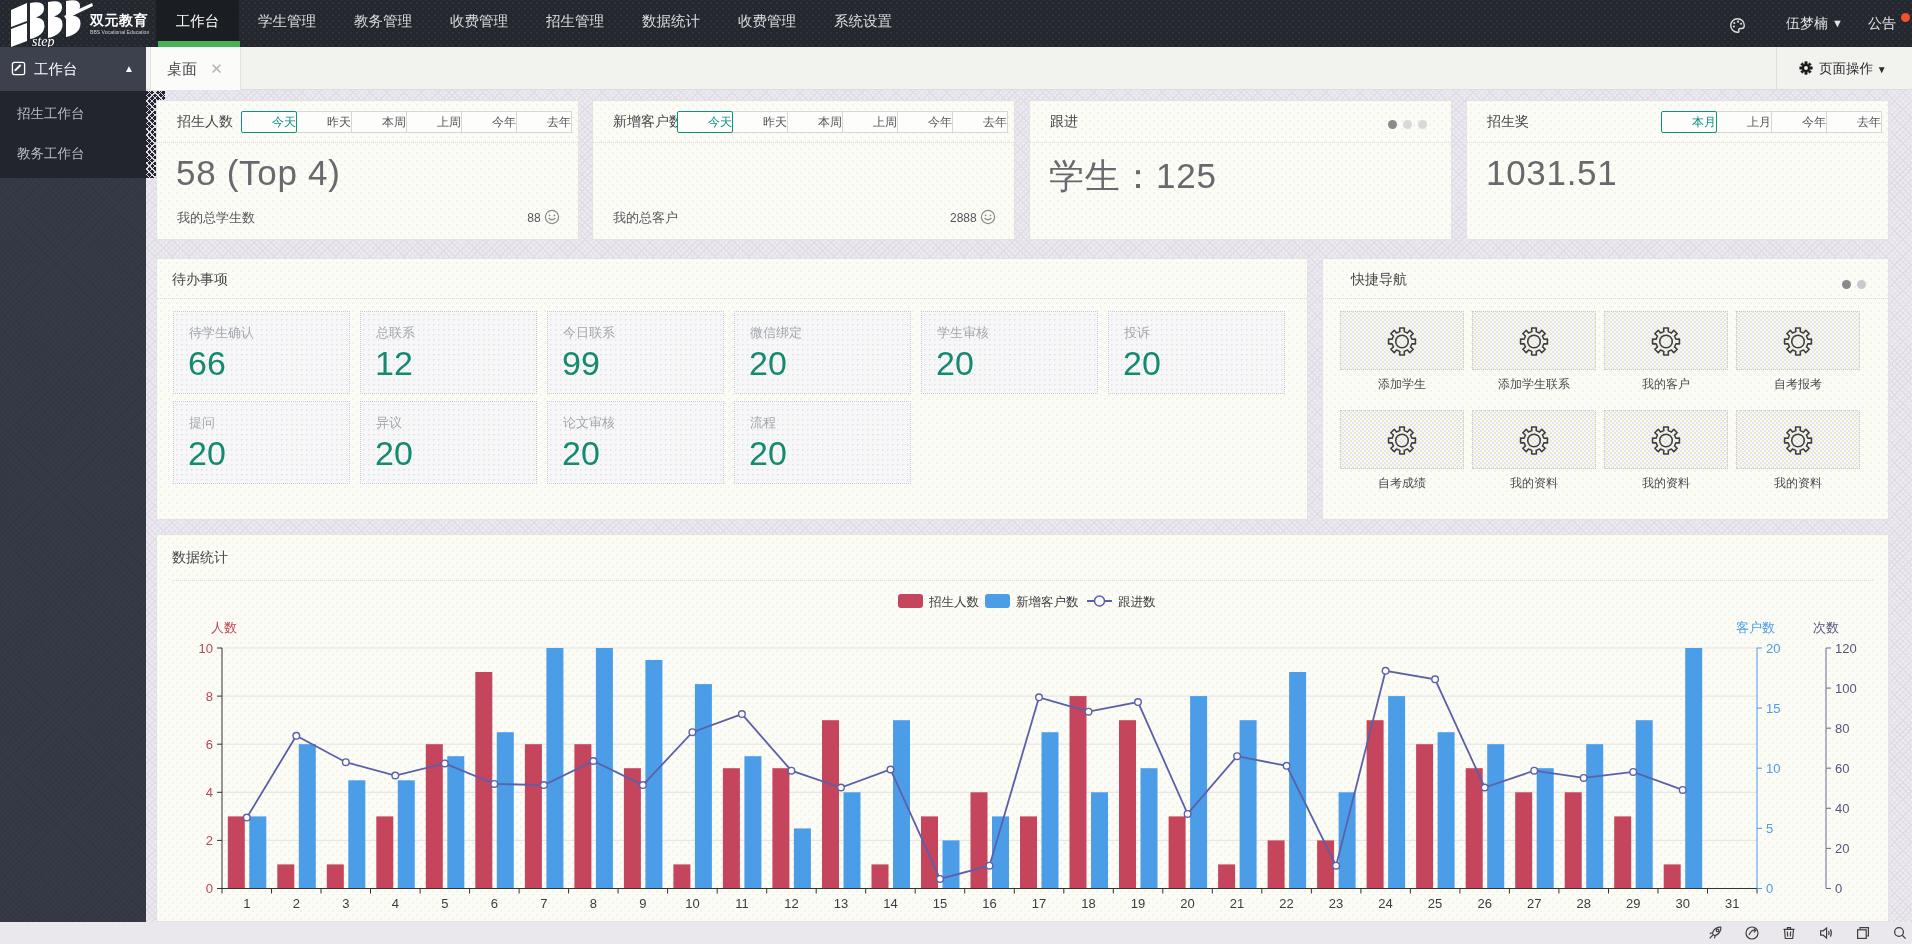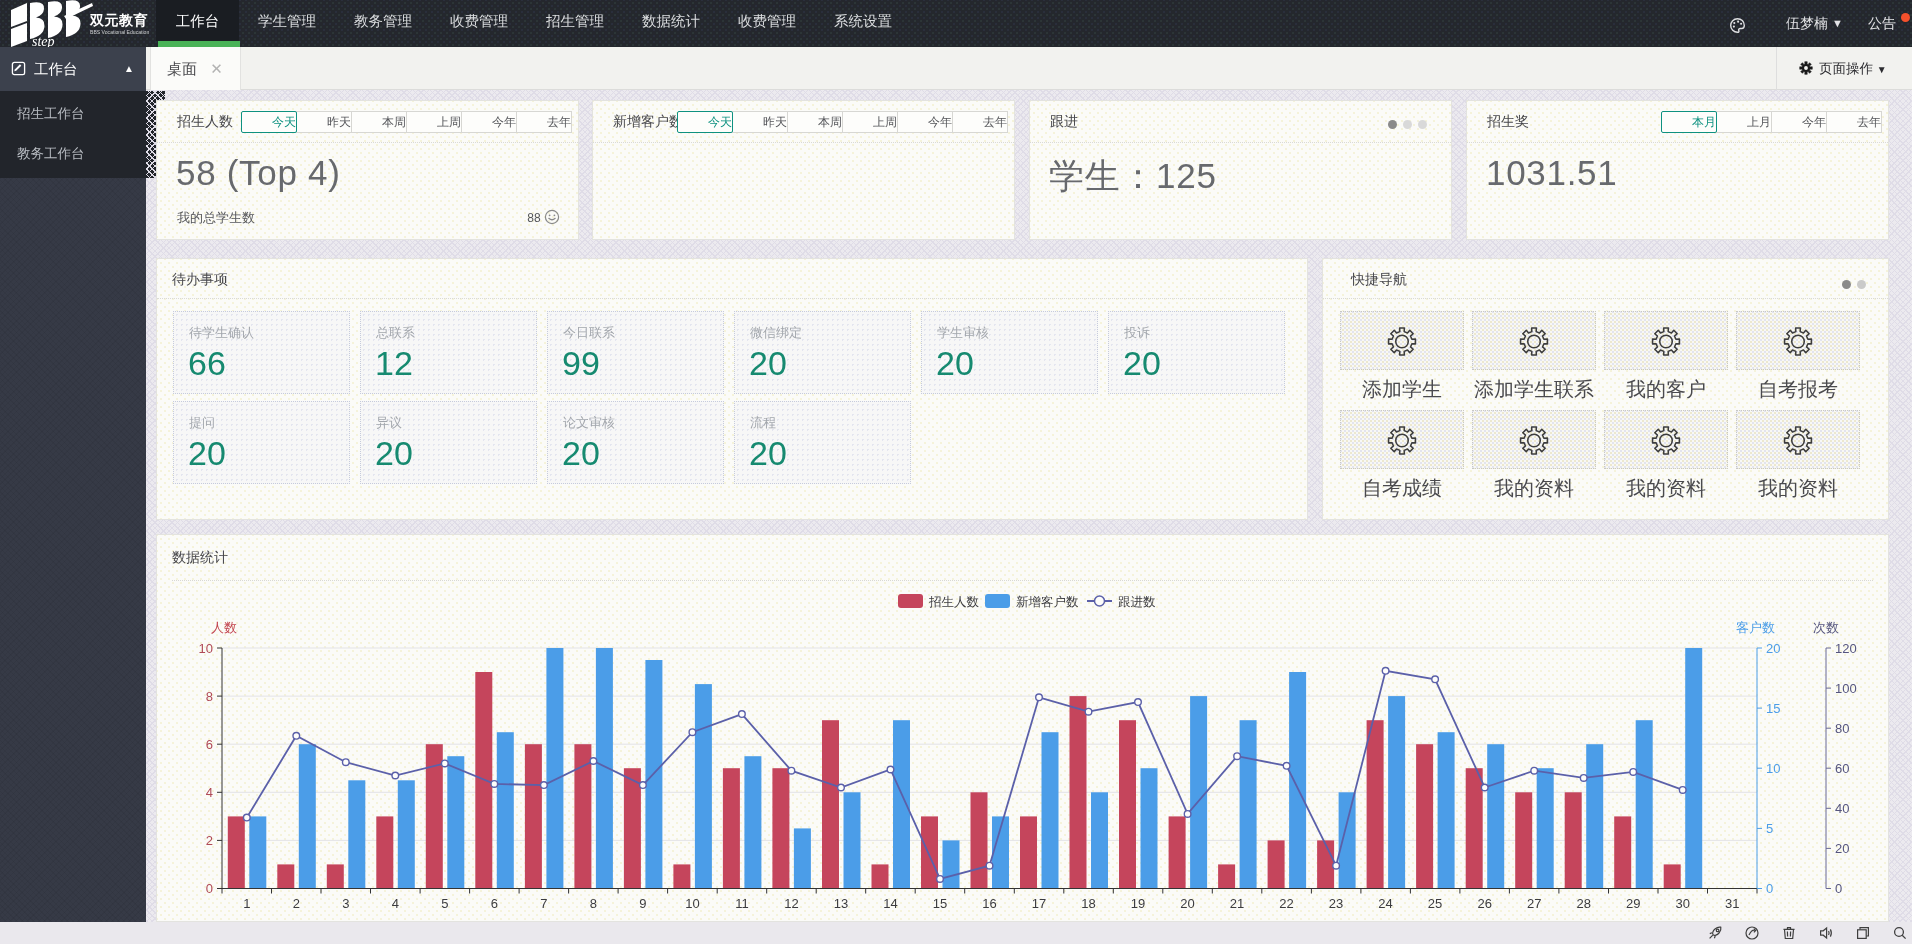--- a/index.html
+++ b/index.html
@@ -35,21 +35,21 @@
 .cfoot .fr{position:absolute;right:18px;top:8px;font-size:12px;color:#55565a;}
 .dots{position:absolute;right:24px;top:14px;}
 .dots i{display:inline-block;width:9px;height:9px;border-radius:50%;margin-left:6px;}
 
 .ttile{position:absolute;width:177px;height:83px;border:1px dotted #c6cbdc;background:#f7f7f7;background-image:radial-gradient(rgba(120,130,200,.15) 1px,transparent 1px);background-size:5px 5px;}
 .tlab{position:absolute;left:15px;top:12px;font-size:13px;color:#a2a6ac;}
 .tnum{position:absolute;left:14px;top:32px;font-size:34px;color:#168a70;}
 
 .qtile{position:absolute;width:124px;height:59px;border:1px dotted #c9c9c3;background:#f8f8f5;background-image:radial-gradient(rgba(205,190,110,.28) 1px,transparent 1px),radial-gradient(rgba(150,155,215,.22) 1px,transparent 1px);background-size:4px 4px,4px 4px;background-position:0 0,2px 2px;text-align:center;}
 .qtile svg{margin-top:14px;}
-.qlab{position:absolute;width:124px;text-align:center;font-size:20px;color:#4a4a4e;}
+.qlab{position:absolute;width:124px;text-align:center;font-size:12px;color:#4a4a4e;}
 .hdline{position:absolute;left:0;right:0;top:39px;border-top:1px dotted #dadad6;}
 .hd41{position:absolute;left:0;right:0;top:41px;border-top:1px dotted #dadad6;}
 #bstrip{position:absolute;left:0;top:922px;width:1912px;height:22px;background:#eae8ed;}
 #bicons{position:absolute;right:4px;top:3px;display:flex;gap:21px;}
 </style></head>
 <body>
 <div id="nav">
  <div id="logo">
   <svg width="88" height="47" viewBox="0 0 88 47">
    <g fill="#fff">
@@ -133,20 +133,29 @@
 <div class="card" style="left:592px;top:100px;width:423px;height:140px;">
   <div class="chd">新增客户数</div>
     <div class="hd41"></div>
   <div class="bgroup">
       <span class="bg-btn act">今天</span>
       <span class="bg-btn">昨天</span>
       <span class="bg-btn">本周</span>
       <span class="bg-btn">上周</span>
       <span class="bg-btn">今年</span>
       <span class="bg-btn">去年</span>
+    </div>
+  <div class="cfoot">
+      <span class="fl">我的总客户</span>
+      <span class="fr">2888 <svg width="16" height="16" viewBox="0 0 16 16" style="vertical-align:-3px">
+          <circle cx="8" cy="8" r="6.6" fill="none" stroke="#8a8a8a" stroke-width="1.2"></circle>
+          <circle cx="5.6" cy="6.3" r="0.9" fill="#8a8a8a"></circle>
+          <circle cx="10.4" cy="6.3" r="0.9" fill="#8a8a8a"></circle>
+          <path d="M4.8 9.3 Q8 12.2 11.2 9.3" fill="none" stroke="#8a8a8a" stroke-width="1.2" stroke-linecap="round"></path>
+        </svg></span>
     </div>
 </div>
 <div class="card" style="left:1029px;top:100px;width:423px;height:140px;">
   <div class="chd">跟进</div>
     <div class="hd41"></div>
   <div class="dots"><i style="background:#8a8a8a"></i><i style="background:#d9d9d9"></i><i style="background:#d9d9d9"></i></div>
   <div class="bignum">学生：125</div>
 </div>
 <div class="card" style="left:1466px;top:100px;width:423px;height:140px;">
   <div class="chd">招生奖</div>

